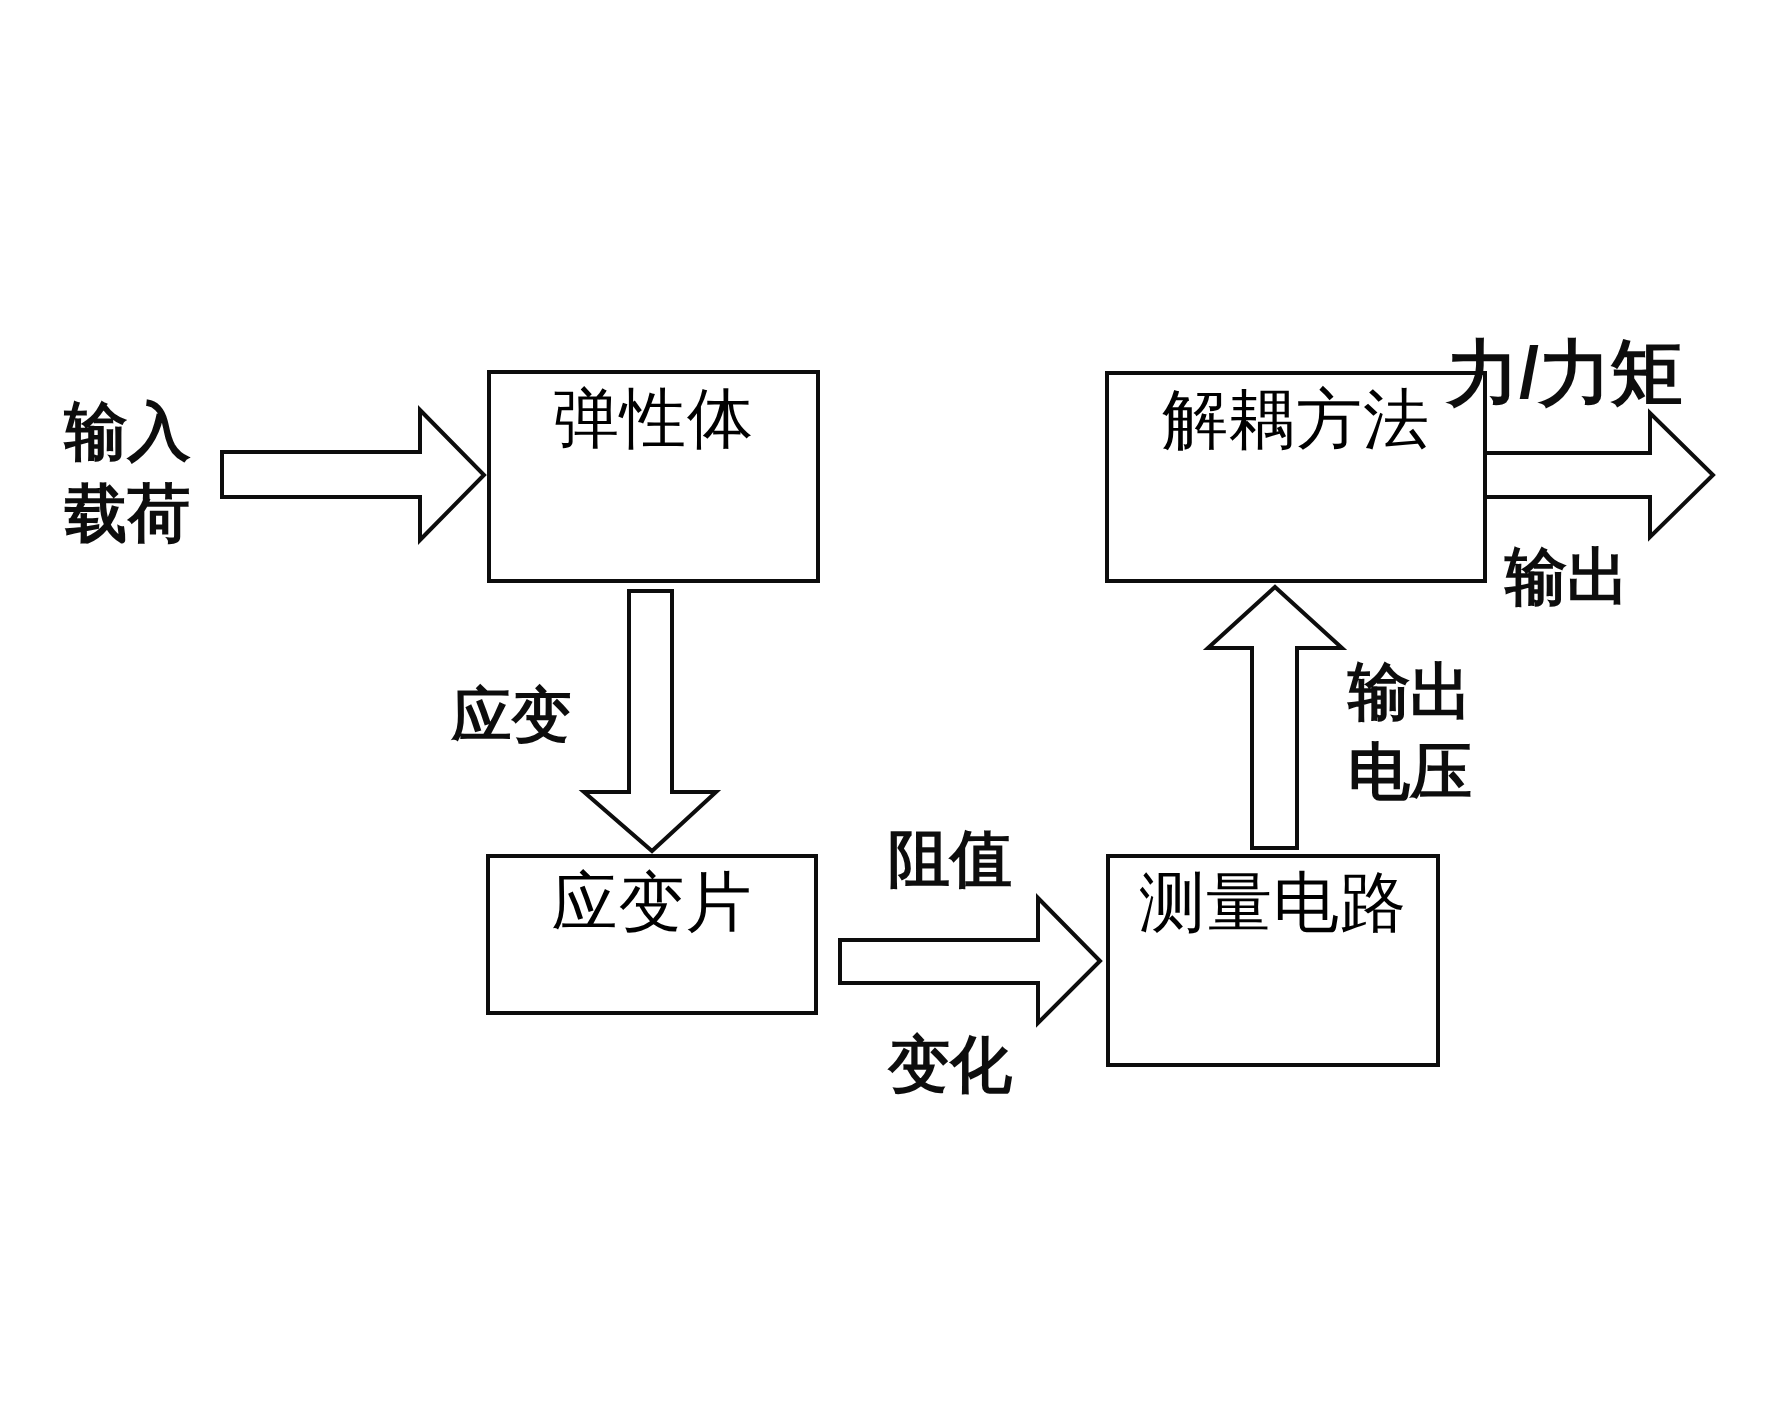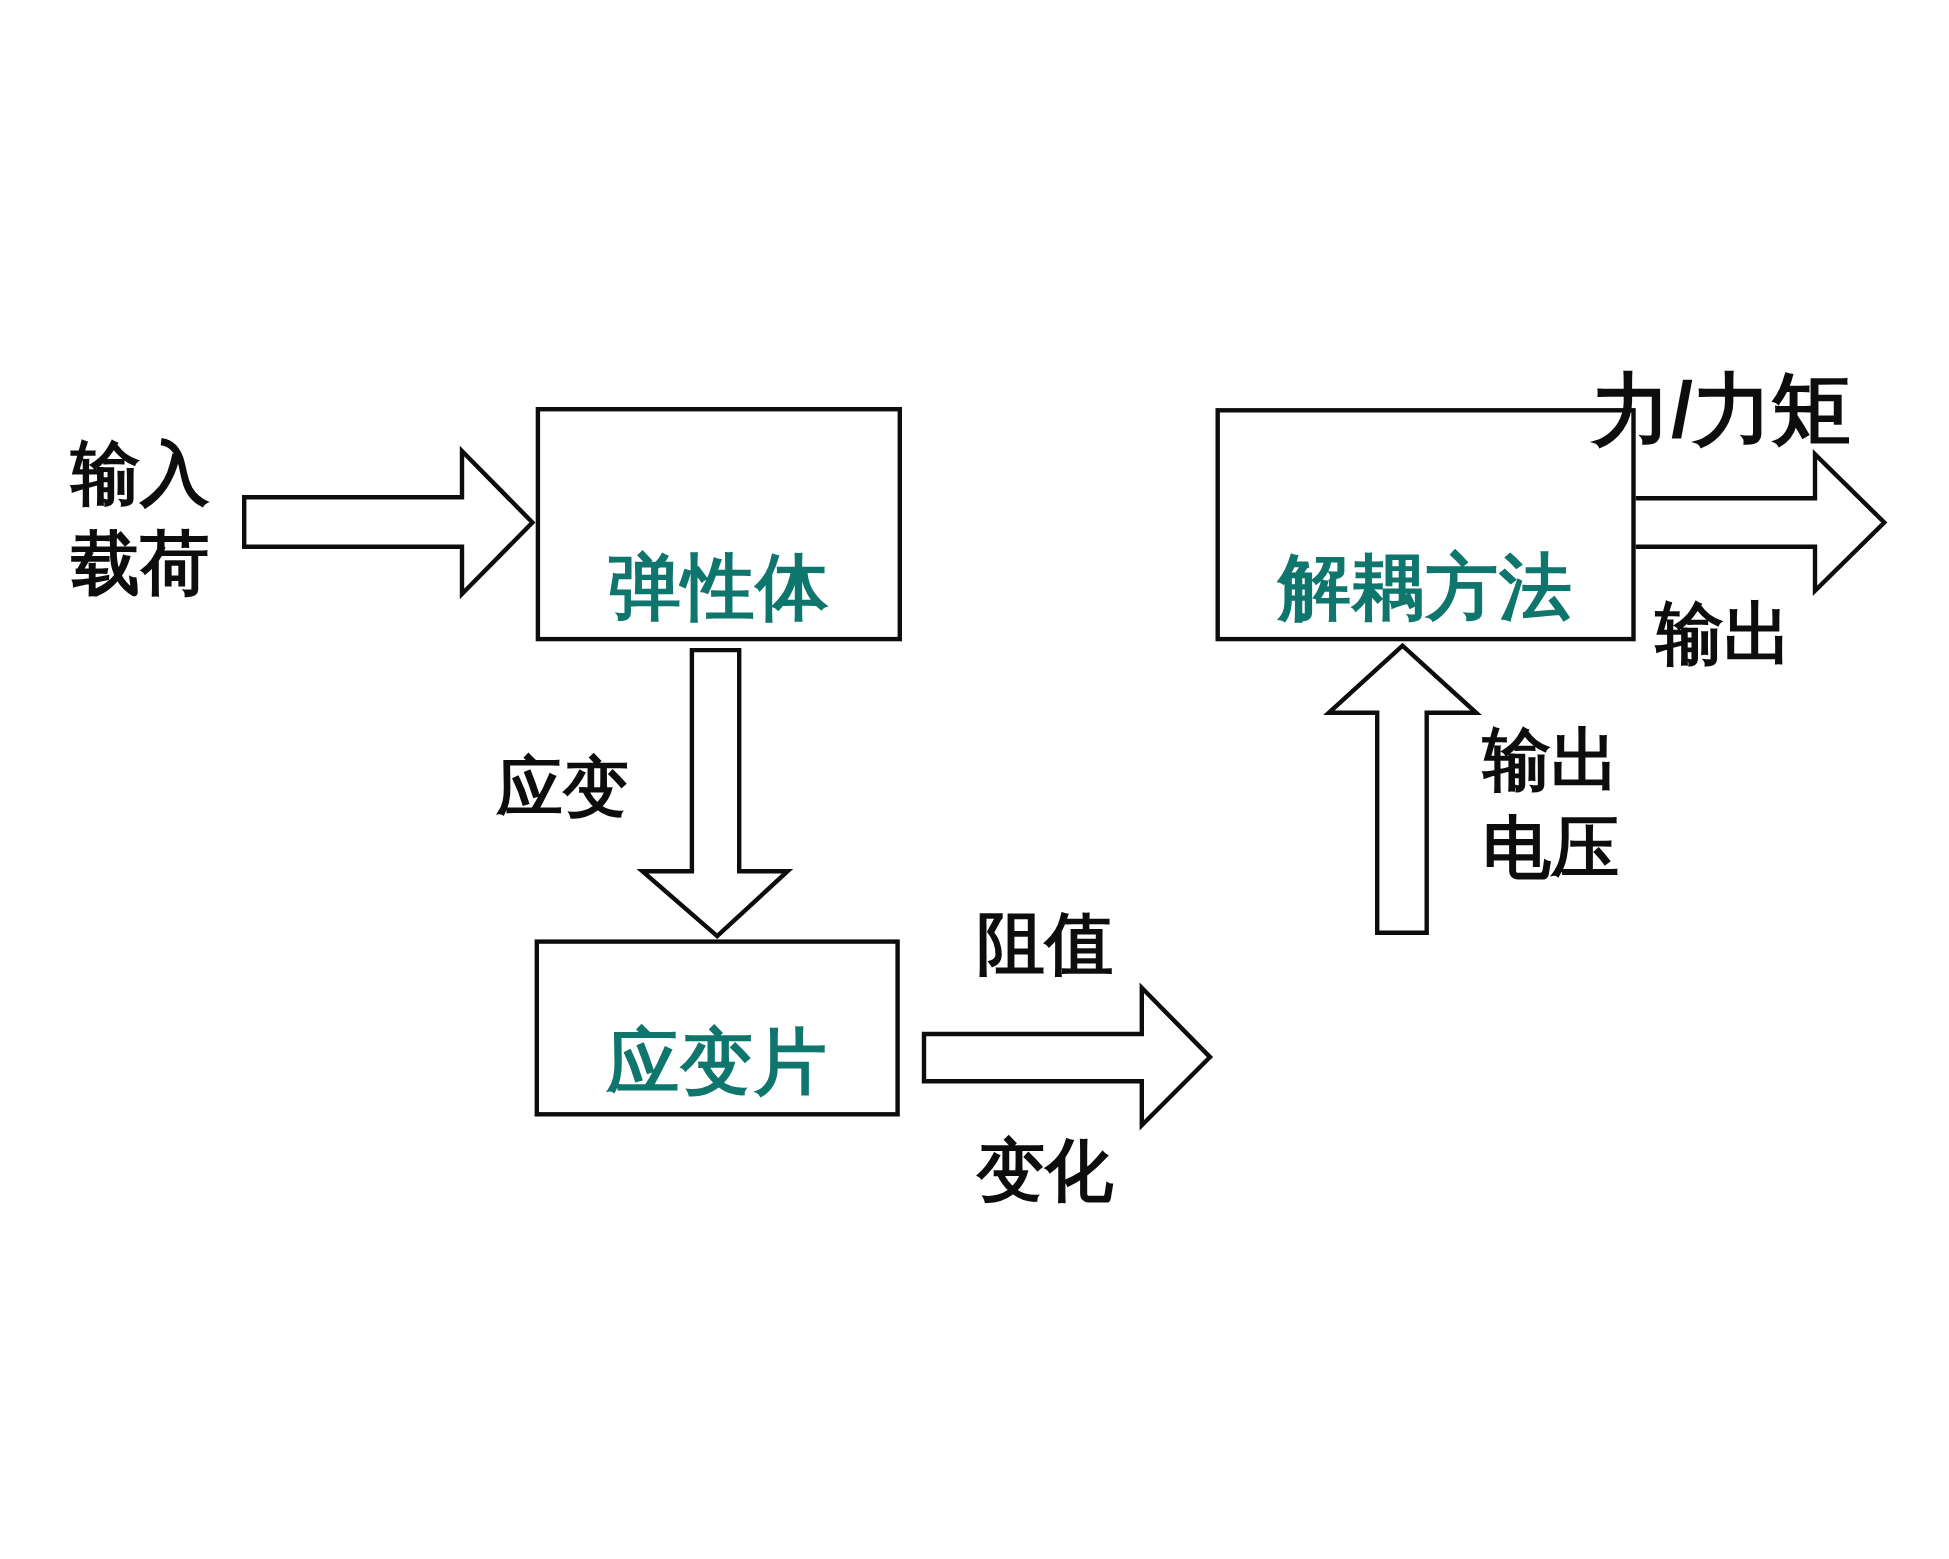--- a/index.html
+++ b/index.html
@@ -29,25 +29,25 @@
     stroke: #0d0d0d;
     stroke-width: 4;
     stroke-linejoin: miter;
   }
   .box {
     position: absolute;
     box-sizing: border-box;
     border: 4px solid #0d0d0d;
     background: #ffffff;
     display: flex;
-    align-items: flex-end;
+    align-items: flex-start;
     justify-content: center;
-    font-weight: bold;
+    font-weight: normal;
     font-size: 66px;
-    color: #0f766e;
+    color: #000000;
     letter-spacing: 1px;
     white-space: nowrap;
   }
   .lbl {
     position: absolute;
     font-weight: bold;
     color: #0d0d0d;
     text-align: center;
     white-space: nowrap;
   }
@@ -80,20 +80,23 @@
   </svg>
 
   <div class="box box-elastic">
     <span>弹性体</span>
   </div>
 
   <div class="box box-gauge">
     <span>应变片</span>
   </div>
 
+  <div class="box box-circuit">
+    <span>测量电路</span>
+  </div>
 
   <div class="box box-decoupling">
     <span>解耦方法</span>
   </div>
 
   <div class="lbl lbl-input">
     <span class="line">输入</span>
     <span class="line">载荷</span>
   </div>
 

